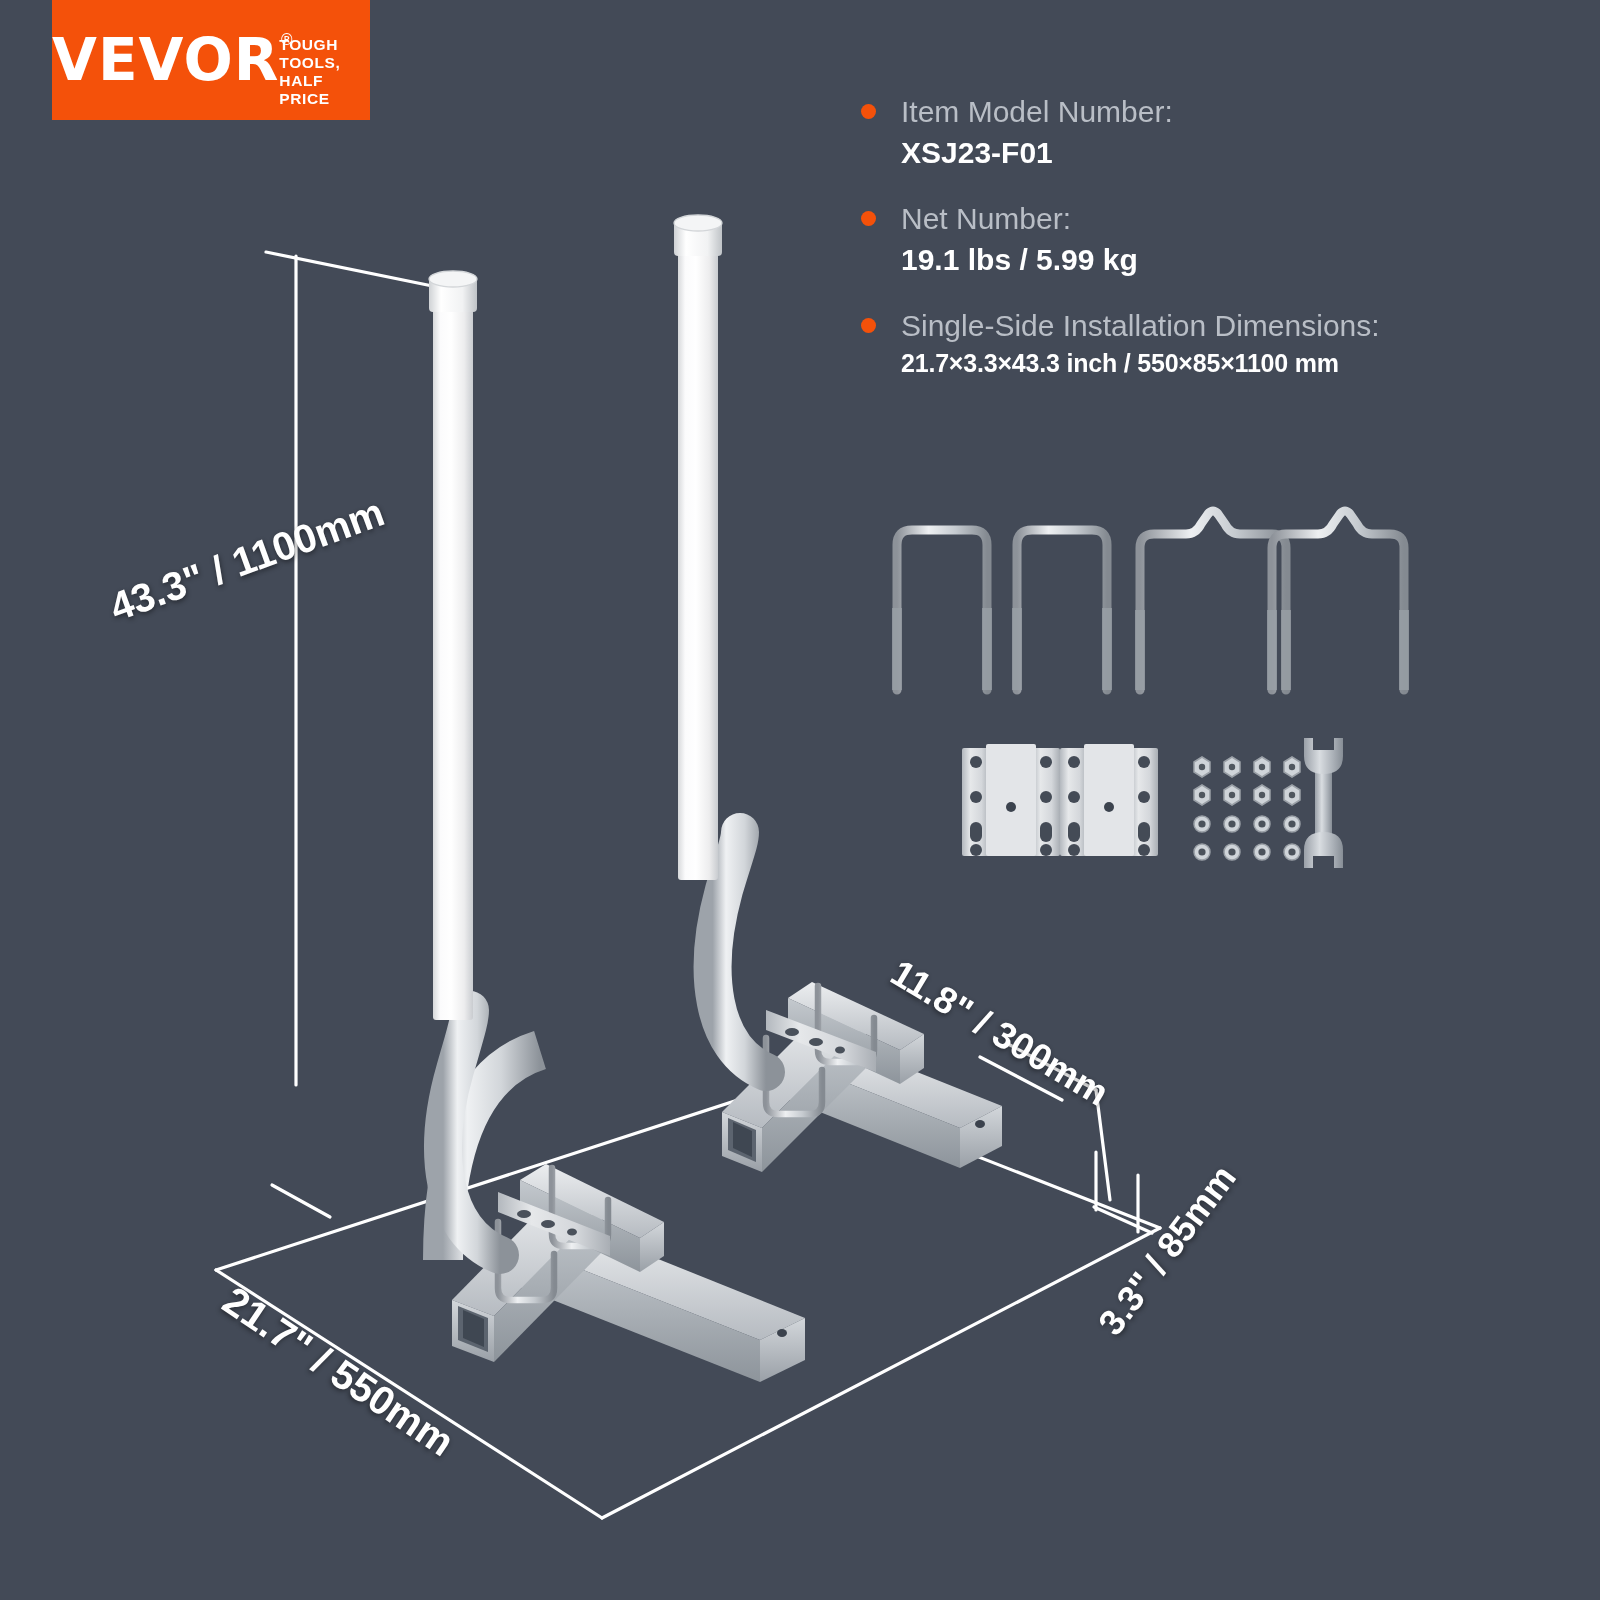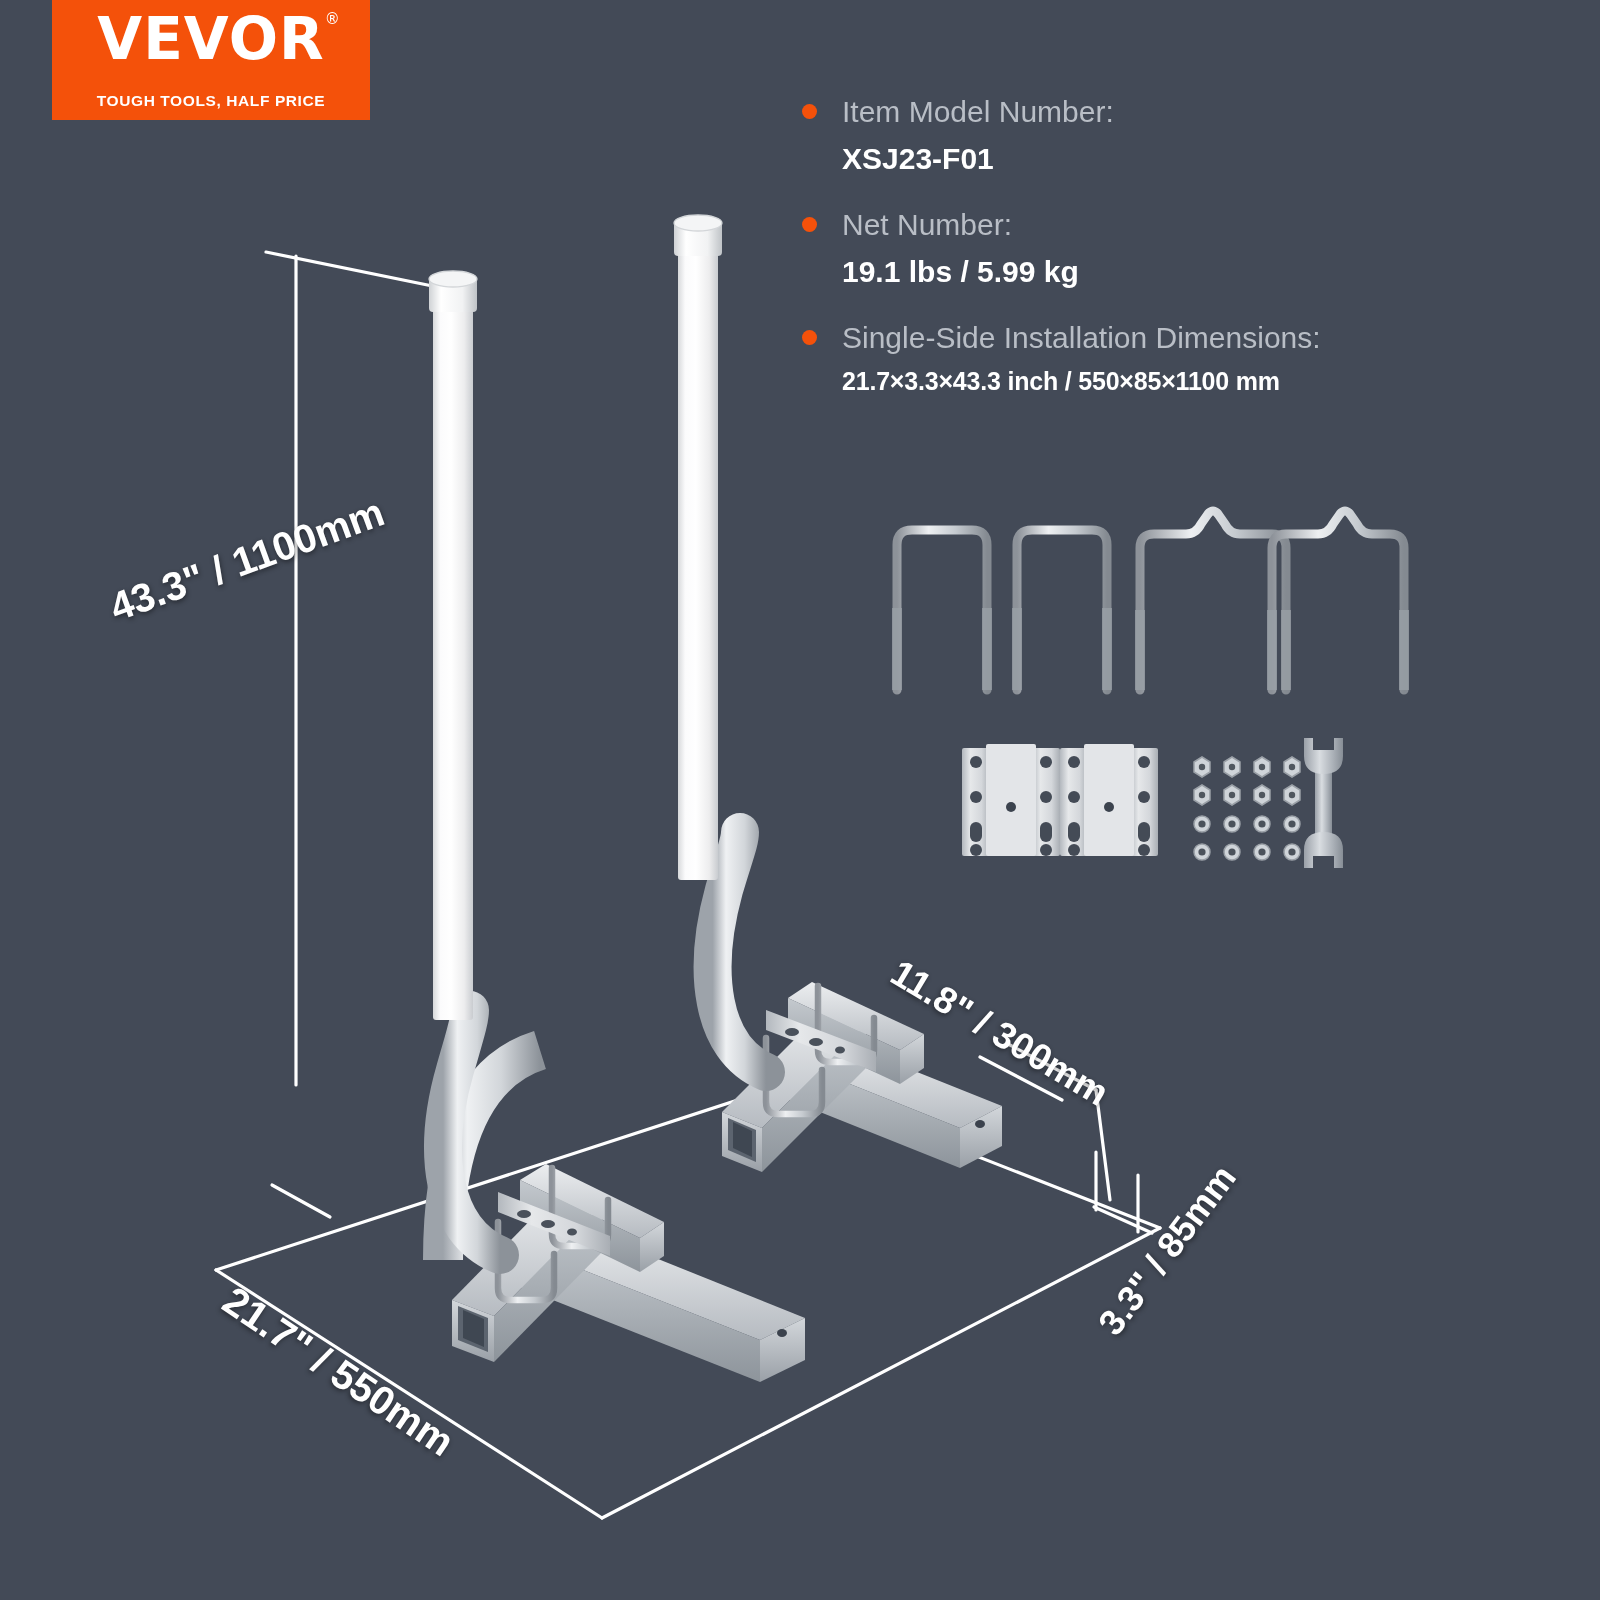--- a/index.html
+++ b/index.html
@@ -13,55 +13,55 @@
     position: relative;
     width: 1600px; height: 1600px;
     background: #434a57;
   }
 
   
   #logo-block {
     position: absolute; left: 52px; top: 0px;
     width: 318px; height: 120px;
     background: #F4510A;
-    display: flex; flex-direction: column;
+    display: flex; flex-direction: row;
     align-items: center; justify-content: center;
   }
   #logo-wordmark {
     position: relative;
     font-size: 58px; font-weight: bold; letter-spacing: 1px;
     color: #ffffff; line-height: 1;
     font-family: "DejaVu Sans", sans-serif;
   }
   #logo-reg {
     position: absolute; right: -16px; top: 2px;
     font-size: 15px; font-weight: normal;
   }
   #logo-tagline {
     margin-top: 24px;
     font-size: 15.5px; font-weight: bold; letter-spacing: 0.6px;
     color: #ffffff;
     font-family: "Liberation Sans", sans-serif;
   }
 
   
-  #spec-list { position: absolute; left: 802px; top: 92px; width: 740px; }
+  #spec-list { position: absolute; left: 861px; top: 92px; width: 740px; }
   .spec-item { position: relative; margin-bottom: 26px; padding-left: 40px; }
   .spec-bullet {
     position: absolute; left: 0px; top: 12px;
     width: 15px; height: 15px; border-radius: 50%;
     background: #F4510A;
   }
   .spec-label {
     font-size: 30px; color: #b9bec6; line-height: 1.35;
     font-family: "Liberation Sans", sans-serif;
   }
   .spec-value {
     font-size: 30px; font-weight: bold; color: #ffffff;
-    line-height: 1.35; margin-top: 6px; white-space: nowrap;
+    line-height: 1.35; white-space: nowrap;
     font-family: "Liberation Sans", sans-serif;
   }
   #spec-item-3 .spec-value { font-size: 25px; letter-spacing: -0.2px; }
 
   
   .dim-text {
     position: absolute;
     color: #ffffff; font-weight: bold;
     font-family: "Liberation Sans", sans-serif;
     white-space: nowrap;

